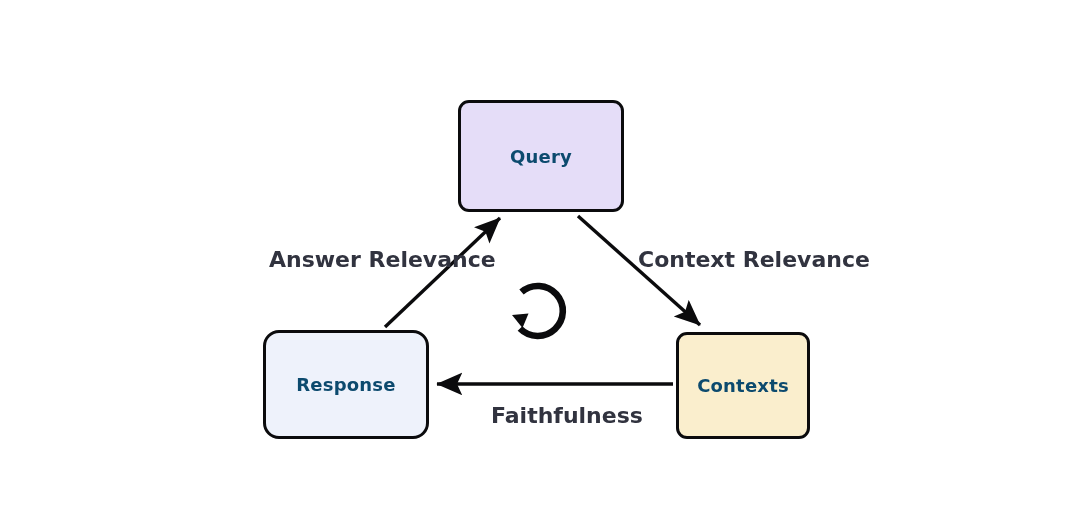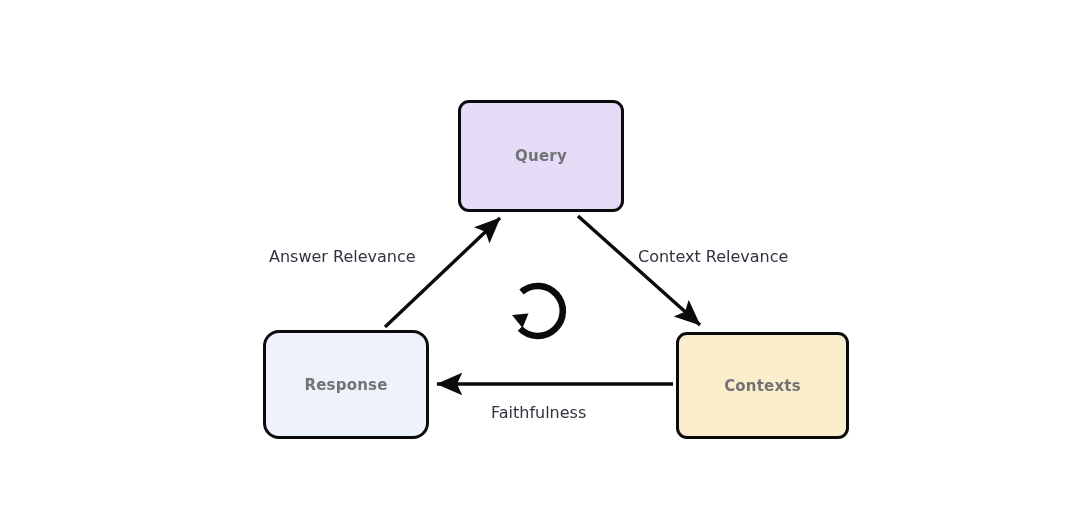--- a/index.html
+++ b/index.html
@@ -25,23 +25,23 @@
   .node-box {
     position: absolute;
     box-sizing: border-box;
     border: 3px solid #0b0b0d;
     border-radius: 11px;
     display: flex;
     align-items: center;
     justify-content: center;
   }
   .node-label {
-    font-size: 15px;
+    font-size: 18px;
     font-weight: bold;
-    color: #737373;
+    color: #0c4a6e;
     letter-spacing: 0.2px;
     user-select: none;
   }
   #node-query {
     left: 458px;
     top: 100px;
     width: 166px;
     height: 112px;
     background: #e5ddf8;
   }
@@ -49,29 +49,29 @@
     left: 263px;
     top: 330px;
     width: 166px;
     height: 109px;
     background: #eef2fb;
     border-radius: 16px;
   }
   #node-contexts {
     left: 676px;
     top: 332px;
-    width: 173px;
+    width: 134px;
     height: 107px;
     background: #faeecd;
     text-align: right;
   }
   .edge-label {
     position: absolute;
-    font-size: 16px;
-    font-weight: normal;
+    font-size: 22px;
+    font-weight: bold;
     color: #31333f;
     white-space: nowrap;
     user-select: none;
   }
   #label-answer-relevance {
     left: 269px;
     top: 247px;
   }
   #label-context-relevance {
     left: 638px;

